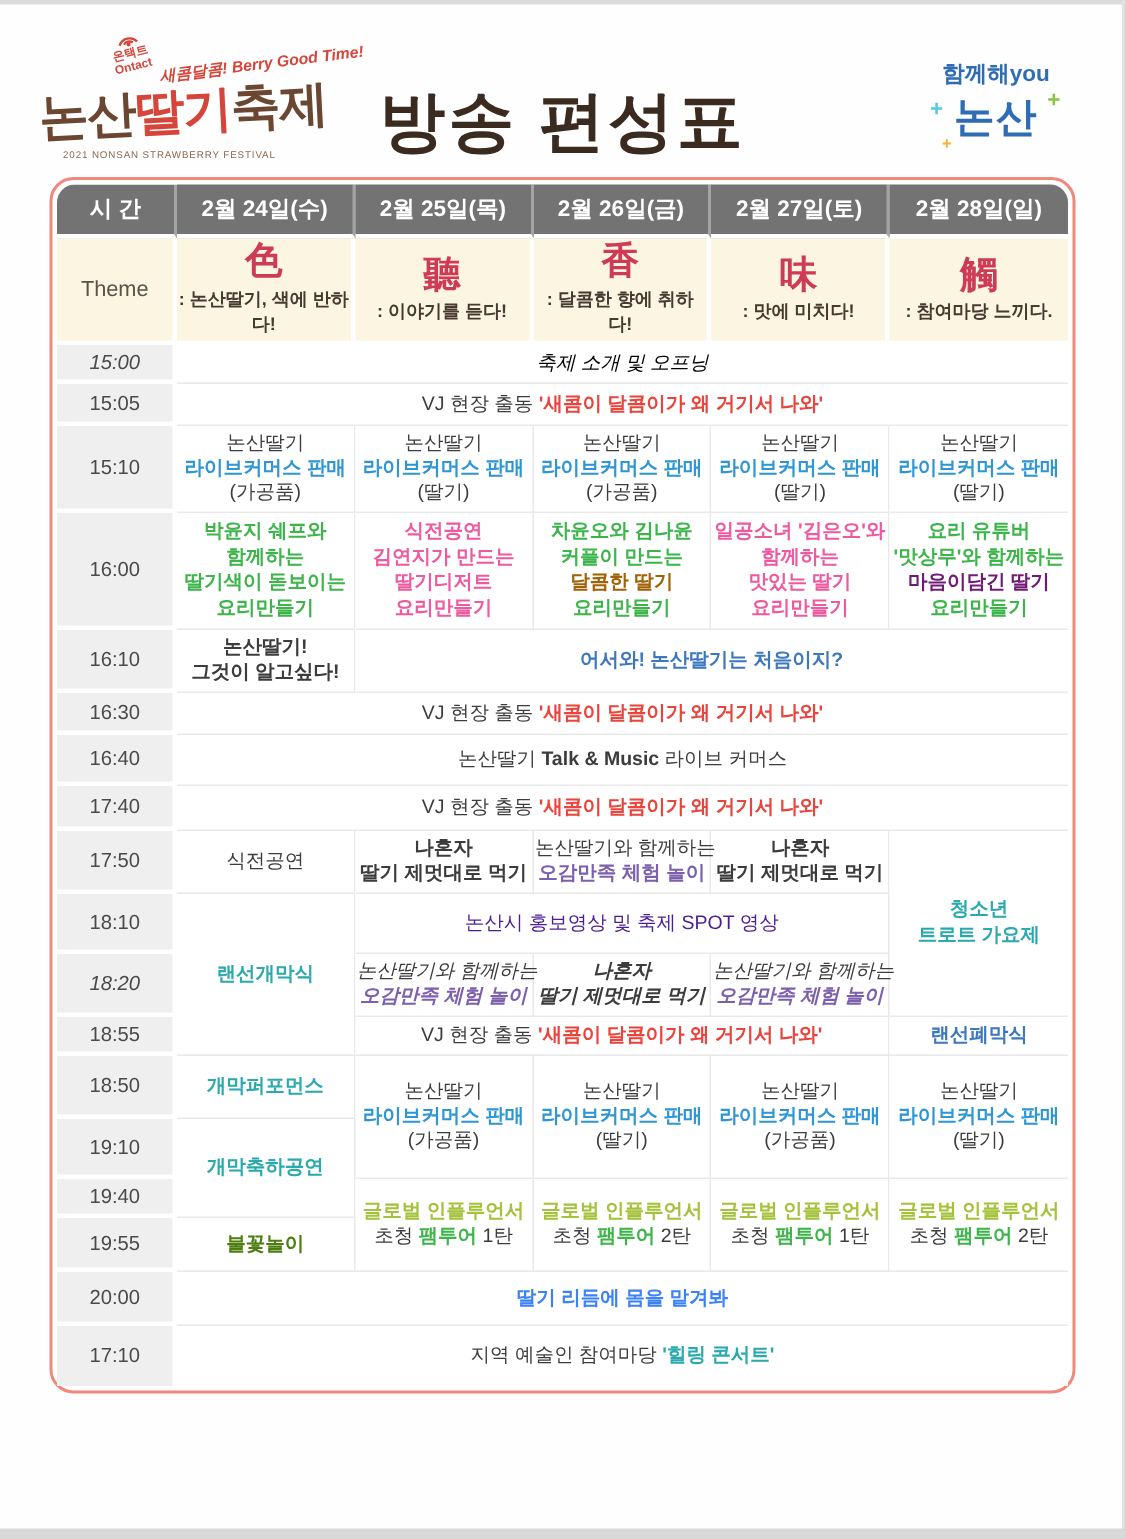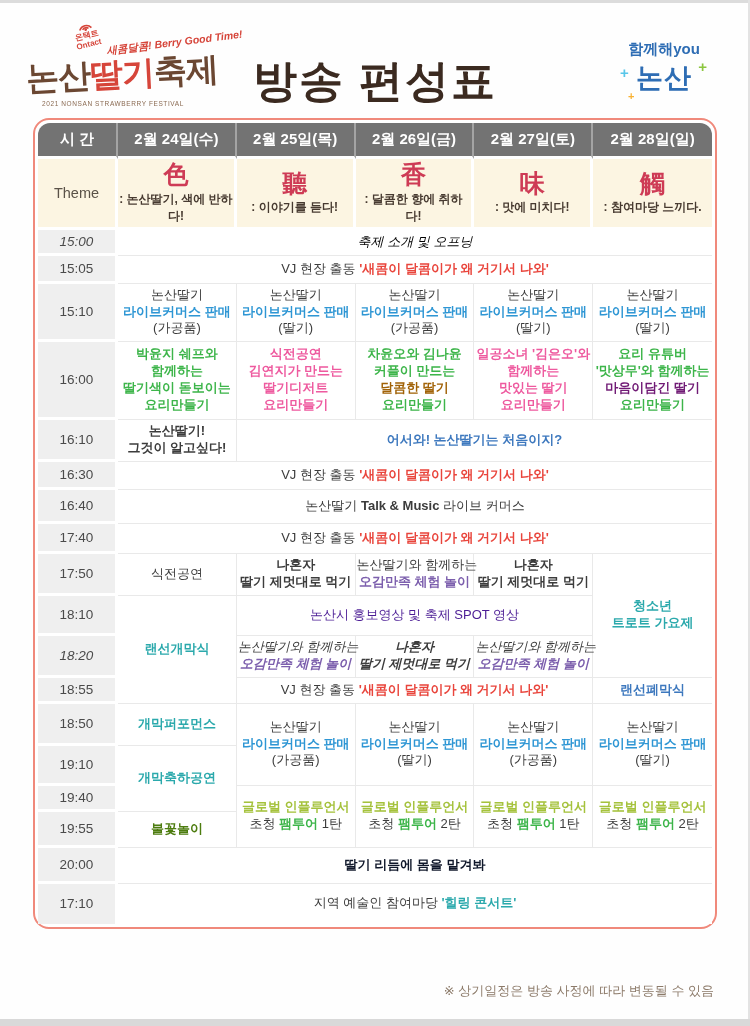--- a/index.html
+++ b/index.html
@@ -350,27 +350,26 @@
           </tr>
           <tr style="height: 36px;">
             <td class="time">19:55</td>
             <td class="day">
               <div class="ln"><span class="b" style="color: #4d7c0f;">불꽃놀이</span></div>
             </td>
           </tr>
           <tr style="height: 36px;">
             <td class="time">20:00</td>
             <td class="day lastcol" colspan="5">
-              <div class="ln"><span class="b" style="color: #0f172a;">딸기 리듬에 몸을 맡겨봐</span></div>
+              <div class="ln"><span class="b" style="color: #3b82f6;">딸기 리듬에 몸을 맡겨봐</span></div>
             </td>
           </tr>
           <tr style="height: 40px;">
             <td class="time">17:10</td>
             <td class="day lastcol" colspan="5">
               <div class="ln"><span style="color: rgb(60, 60, 60);">지역 예술인 참여마당 </span><span class="b" style="color: rgb(43, 169, 172);">'힐링 콘서트'</span></div>
             </td>
           </tr>
         </tbody>
     </table>
   </div>
 
-  <div class="footer-note">※ 상기일정은 방송 사정에 따라 변동될 수 있음</div>
 </div>
 
 </body></html>

